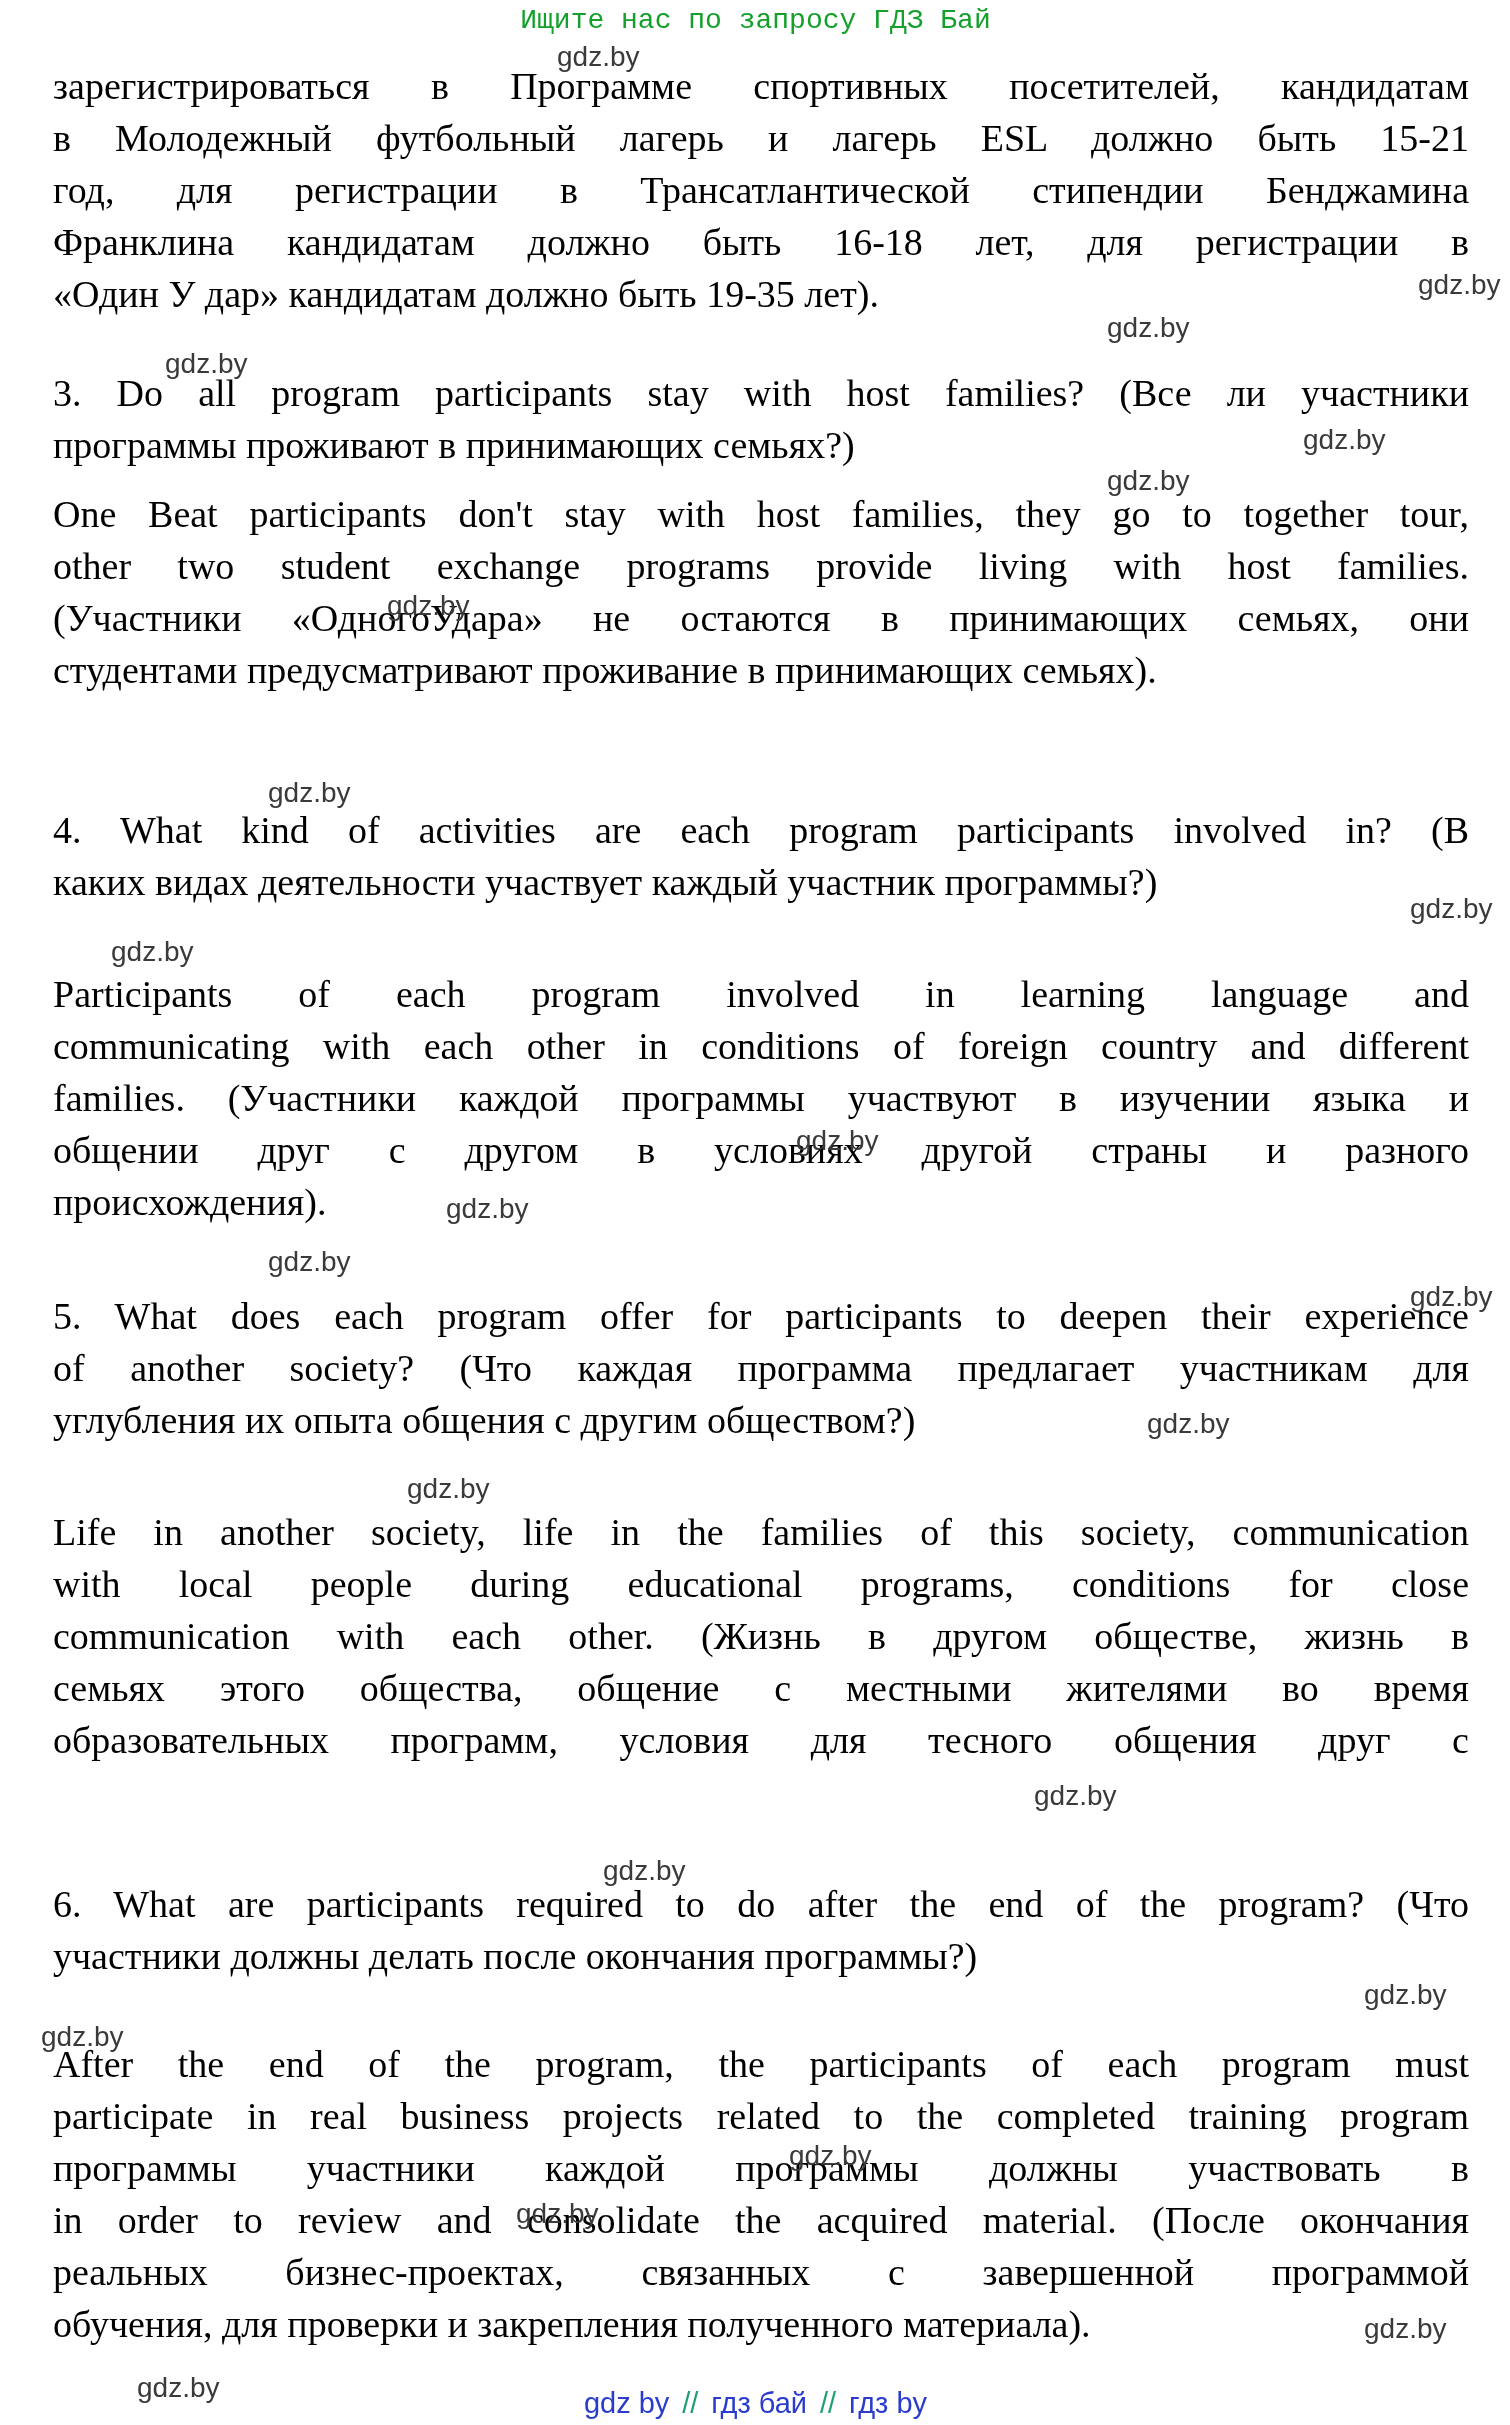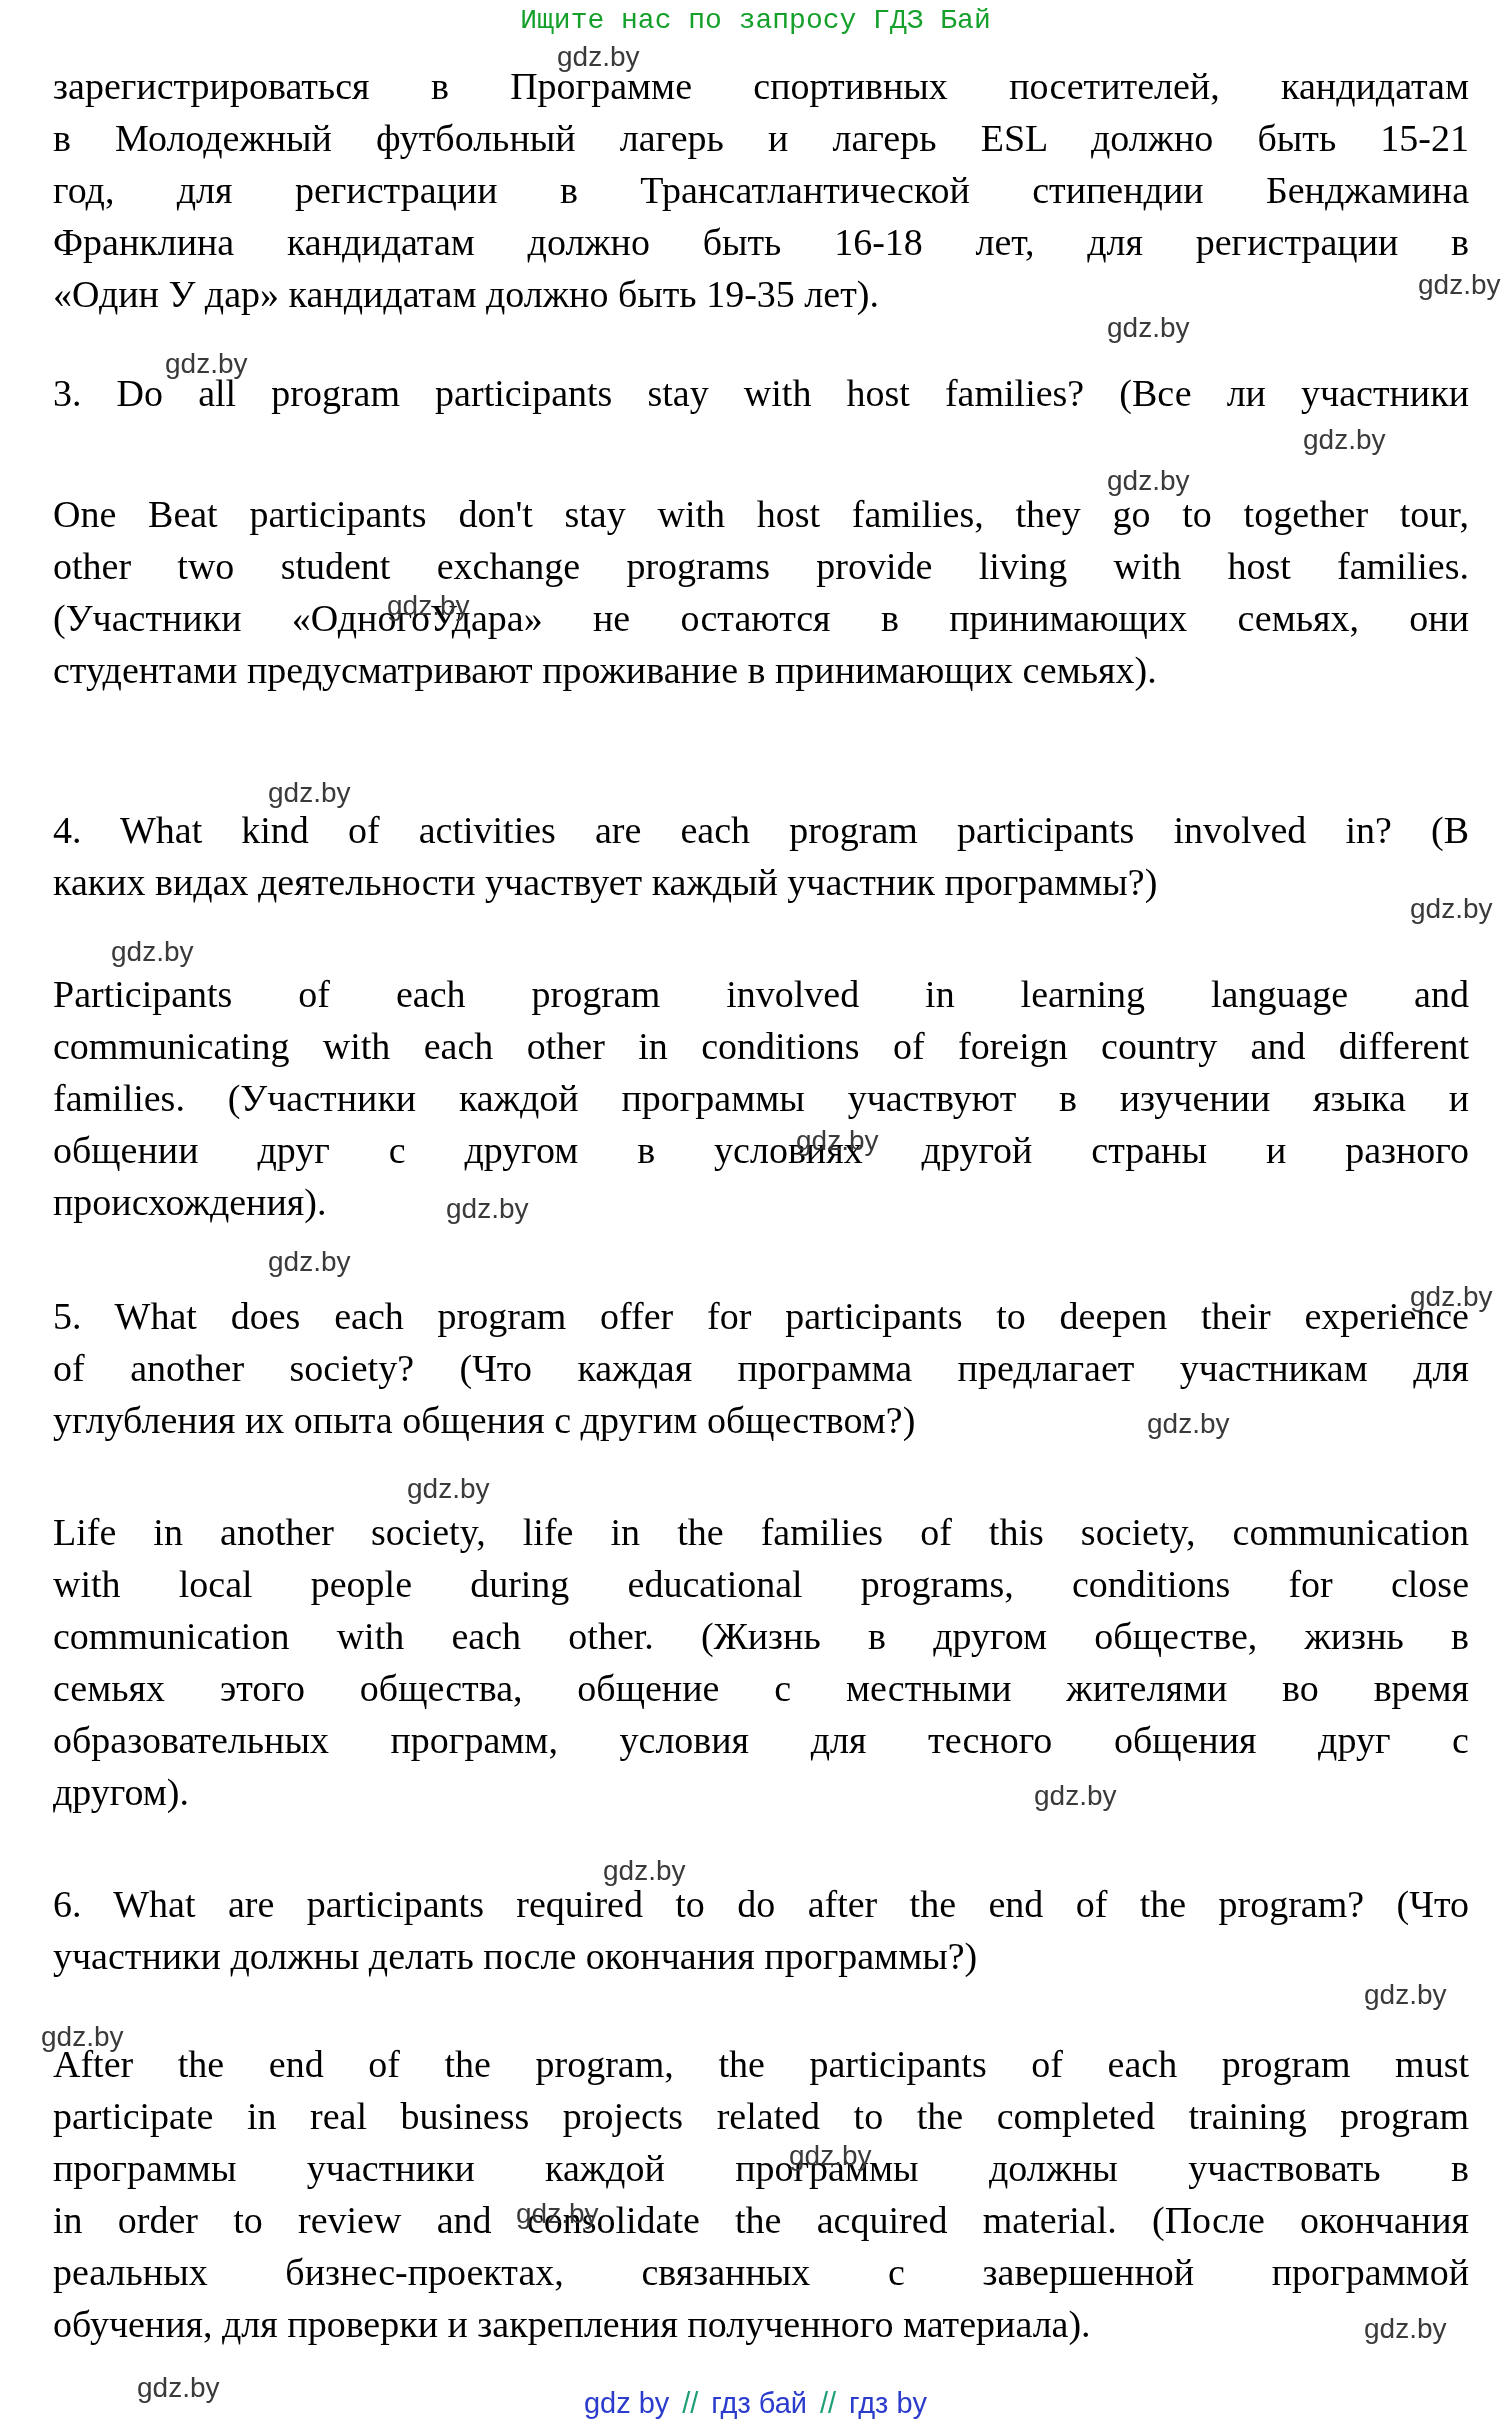--- a/index.html
+++ b/index.html
@@ -66,20 +66,21 @@
   <div class="para" style="top:60px">
     <div class="ln">зарегистрироваться в Программе спортивных посетителей, кандидатам</div>
     <div class="ln">в Молодежный футбольный лагерь и лагерь ESL должно быть 15-21</div>
     <div class="ln">год, для регистрации в Трансатлантической стипендии Бенджамина</div>
     <div class="ln">Франклина кандидатам должно быть 16-18 лет, для регистрации в</div>
     <div class="ln last">«Один У дар» кандидатам должно быть 19-35 лет).</div>
   </div>
 
   <div class="para" style="top:367px">
     <div class="ln">3. Do all program participants stay with host families? (Все ли участники</div>
+    <div class="ln last">программы проживают в принимающих семьях?)</div>
   </div>
 
   <div class="para" style="top:488px">
     <div class="ln">One Beat participants don't stay with host families, they go to together tour,</div>
     <div class="ln">other two student exchange programs provide living with host families.</div>
     <div class="ln">(Участники «ОдногоУдара» не остаются в принимающих семьях, они</div>
     <div class="ln last">студентами предусматривают проживание в принимающих семьях).</div>
   </div>
 
   <div class="para" style="top:804px">
@@ -100,21 +101,20 @@
     <div class="ln">of another society? (Что каждая программа предлагает участникам для</div>
     <div class="ln last">углубления их опыта общения с другим обществом?)</div>
   </div>
 
   <div class="para" style="top:1506px">
     <div class="ln">Life in another society, life in the families of this society, communication</div>
     <div class="ln">with local people during educational programs, conditions for close</div>
     <div class="ln">communication with each other. (Жизнь в другом обществе, жизнь в</div>
     <div class="ln">семьях этого общества, общение с местными жителями во время</div>
     <div class="ln">образовательных программ, условия для тесного общения друг с</div>
-    <div class="ln last">другом).</div>
   </div>
 
   <div class="para" style="top:1878px">
     <div class="ln">6. What are participants required to do after the end of the program? (Что</div>
     <div class="ln last">участники должны делать после окончания программы?)</div>
   </div>
 
   <div class="para" style="top:2038px">
     <div class="ln">After the end of the program, the participants of each program must</div>
     <div class="ln">participate in real business projects related to the completed training program</div>

